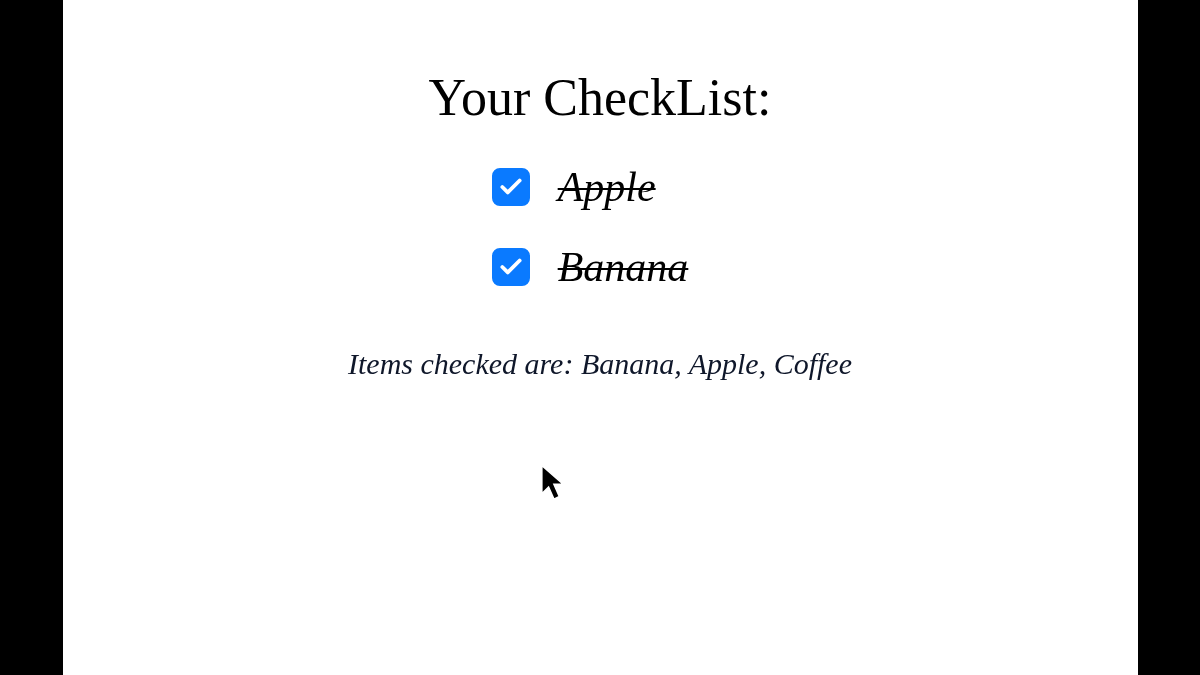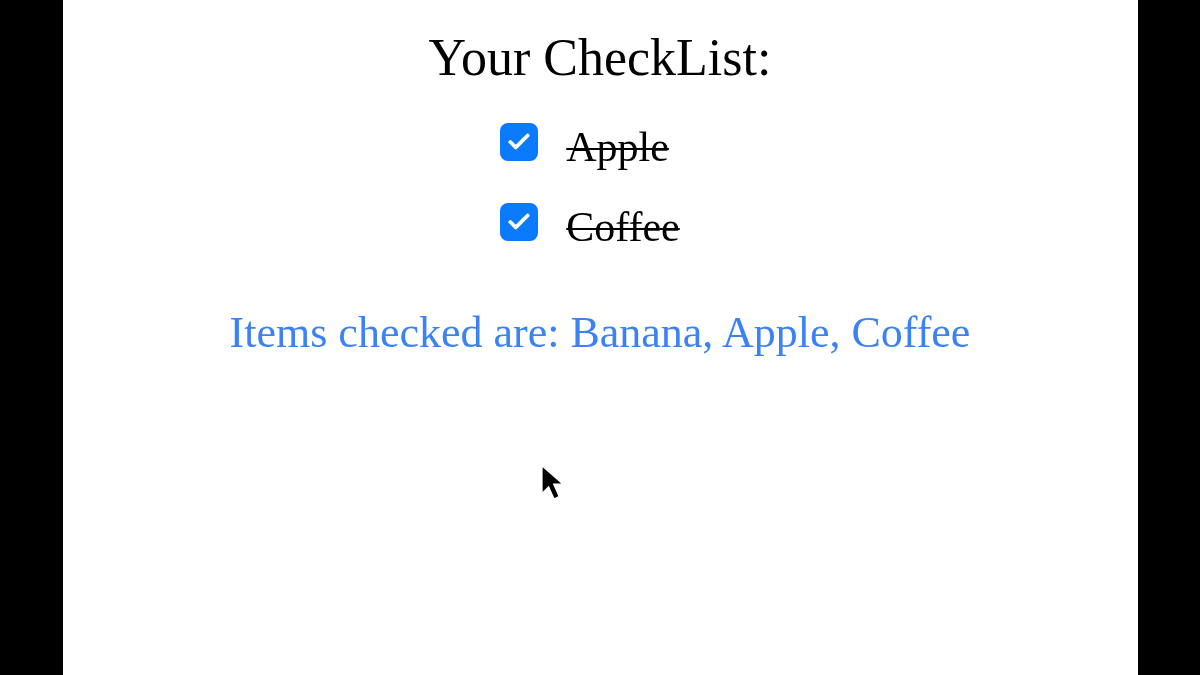--- a/index.html
+++ b/index.html
@@ -16,40 +16,42 @@
       align-items: stretch;
       font-family: Georgia, 'Times New Roman', serif;
     }
     .page {
       width: 1075px;
       height: 675px;
       background: #fff;
       display: flex;
       flex-direction: column;
       align-items: center;
-      padding-top: 28px;
+      padding-top: 68px;
       position: relative;
     }
     .heading {
       font-size: 52px;
       color: #000;
       margin-bottom: 36px;
       font-weight: normal;
     }
     .list {
       display: flex;
       flex-direction: column;
       gap: 32px;
       margin-bottom: 56px;
       margin-left: -20px;
     }
     .item {
       display: flex;
+      align-items: center;
       gap: 28px;
       position: relative;
+      font-style: italic;
     }
     .checkbox {
       width: 38px;
       height: 38px;
       border-radius: 8px;
       border: 2px solid #777;
       background: #fff;
       display: flex;
       align-items: center;
       justify-content: center;
@@ -69,22 +71,23 @@
     }
     .label {
       font-size: 42px;
       color: #000;
     }
     .label.struck {
       text-decoration: line-through;
       text-decoration-thickness: 2px;
     }
     .summary-line {
-      font-size: 44px;
-      color: #3b82f6;
+      font-size: 30px;
+      color: #0f172a;
+      font-style: italic;
     }
     .cursor {
       position: absolute;
       left: 477px;
       top: 464px;
       width: 28px;
       height: 38px;
       pointer-events: none;
     }
   </style>
@@ -107,21 +110,21 @@
     </div>
 
 
 
     <div class="item">
       <div class="checkbox checked">
         <svg viewBox="0 0 24 24">
           <path d="M4 12 L9 17 L20 6" stroke="#fff" stroke-width="3.5" fill="none" stroke-linecap="round" stroke-linejoin="round"></path>
         </svg>
       </div>
-      <span class="label struck">Coffee</span>
+      <span class="label struck">Banana</span>
     </div>
 
   </div>
 
   <div class="summary-line">
     <span>Items checked are: </span><span>Banana, Apple, Coffee</span>
   </div>
 
   <svg class="cursor" viewBox="0 0 20 28">
     <path d="M1 1 L1 22 L6 17 L10 26 L14 24 L10 15 L17 15 Z" fill="#000" stroke="#fff" stroke-width="1.2"></path>

